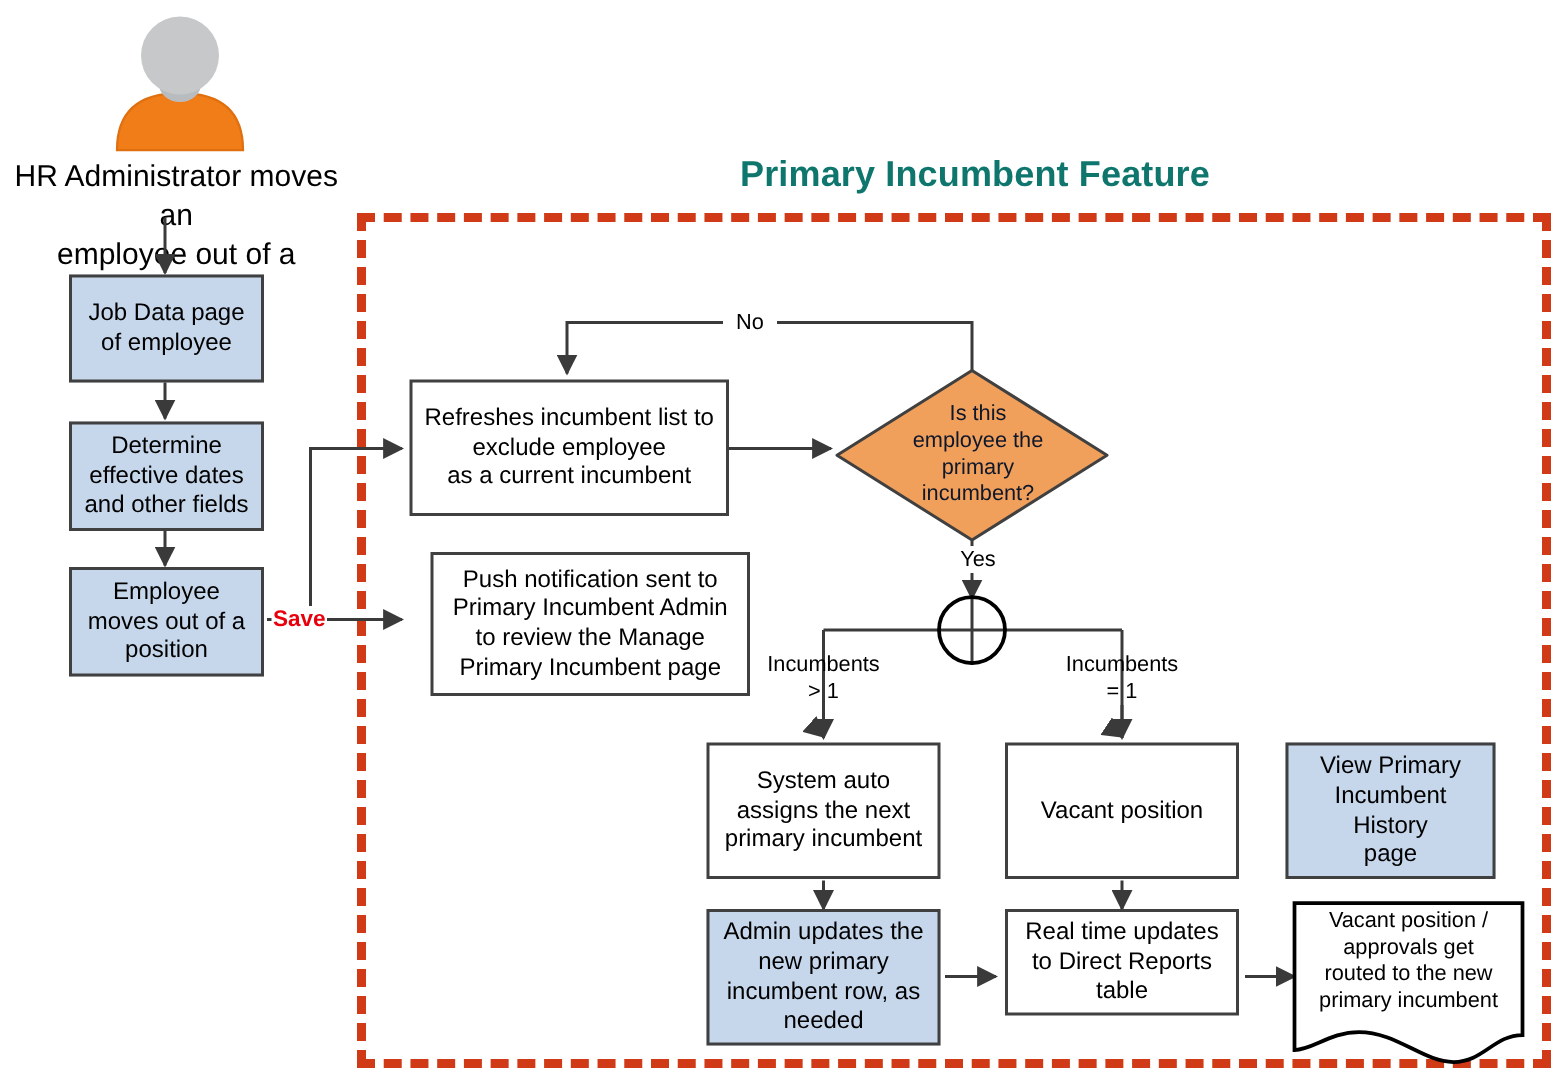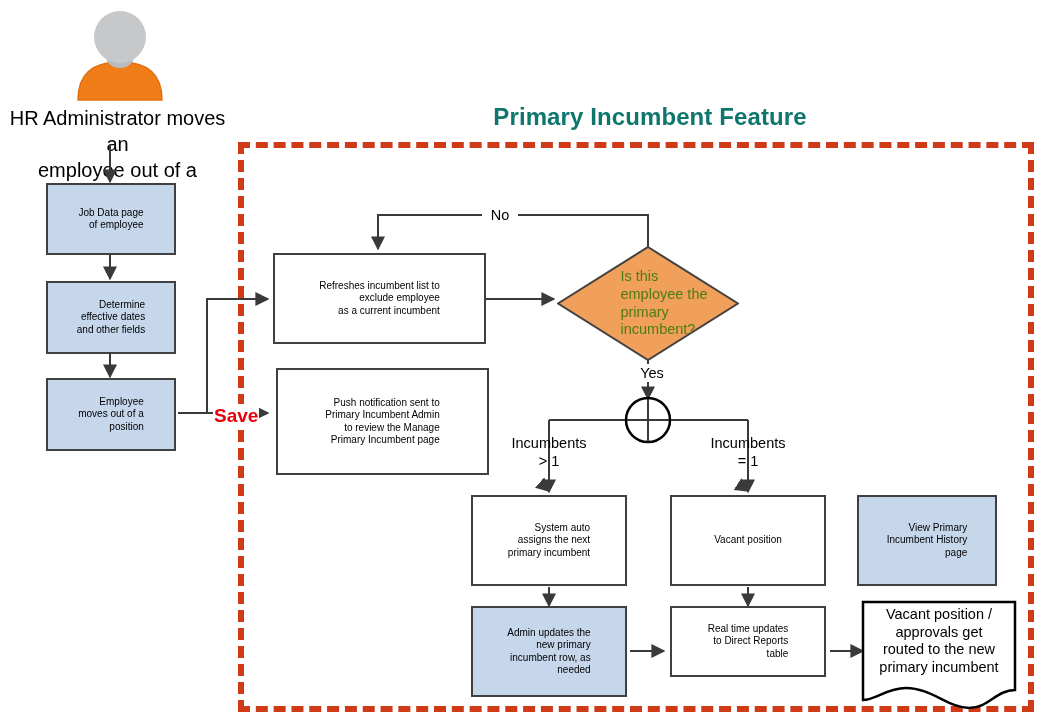--- a/index.html
+++ b/index.html
@@ -28,70 +28,69 @@
     height: 720px;
     pointer-events: none;
   }
   
   .node {
     position: absolute;
     box-sizing: border-box;
     display: flex;
     align-items: center;
     justify-content: center;
-    text-align: right;
+    text-align: center;
     border: 2px solid #404040;
     background: #ffffff;
-    font-size: 10px;
+    font-size: 16px;
     line-height: 1.22;
     color: #000000;
     padding: 2px 5px;
     white-space: pre-line;
   }
   .node.blue {
     background: #c6d7ec;
   }
   
   .diamond-wrap {
     position: absolute;
   }
   .diamond-label {
     position: absolute;
-    left: 16px; top: 0;
+    left: 4px; top: 0;
     width: 100%;
     height: 100%;
     display: flex;
     align-items: center;
     justify-content: center;
-    text-align: left;
+    text-align: center;
     font-size: 14.5px;
     line-height: 1.22;
     white-space: pre-line;
-    color: #4d7c0f;
+    color: #0f172a;
   }
   
   .lbl {
     position: absolute;
     font-size: 14.5px;
     line-height: 1.25;
     color: #000;
     text-align: center;
     white-space: pre-line;
   }
   .lbl.edge {
     background: #ffffff;
     padding: 0 3px;
   }
   .lbl.save {
     color: #e8000d;
     font-weight: bold;
-    font-size: 19px;
+    font-size: 15px;
     background: #ffffff;
     padding: 0 1px;
-    margin-left: 32px;
   }
   
   #title {
     position: absolute;
     left: 380px;
     top: 103px;
     width: 540px;
     text-align: center;
     font-size: 24px;
     font-weight: bold;
@@ -222,21 +221,21 @@
 and other fields</div>
 
   <div class="node blue" style="left:46px; top:378px; width:130px; height:73px;">Employee
 moves out of a
 position</div>
 
   <div class="node" style="left:273px; top:253px; width:213px; height:91px;">Refreshes incumbent list to
 exclude employee
 as a current incumbent</div>
 
-  <div class="node" style="left:276px; top:368px; width:213px; height:107px;">Push notification sent to
+  <div class="node" style="left:287px; top:368px; width:213px; height:96px;">Push notification sent to
 Primary Incumbent Admin
 to review the Manage
 Primary Incumbent page</div>
 
   <div class="diamond-wrap" style="left:557px; top:246px; width:182px; height:115px;">
     <svg viewBox="0 0 182 115" width="182" height="115" aria-hidden="true">
       <polygon points="91,1 181,57.5 91,114 1,57.5" fill="#f1a05c" stroke="#404040" stroke-width="2"></polygon>
     </svg>
     <div class="diamond-label">Is this
 employee the

